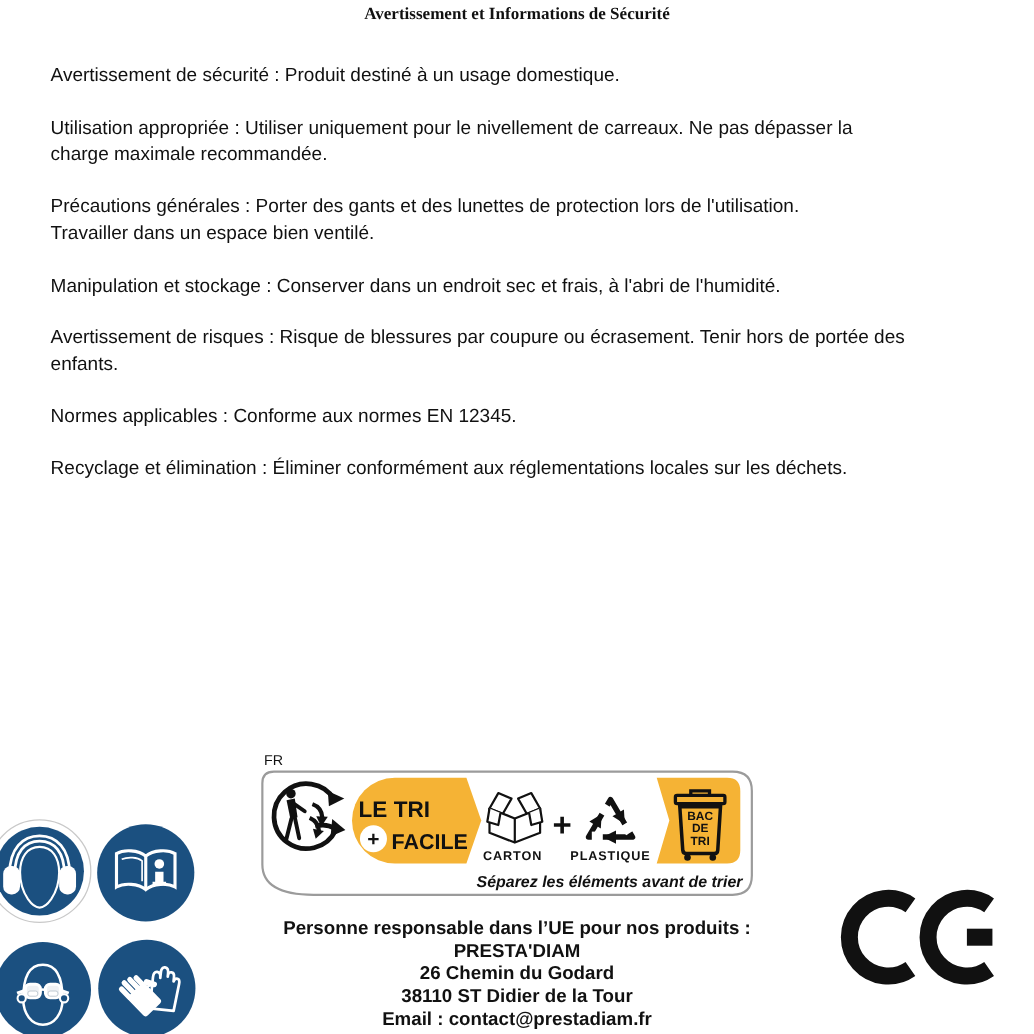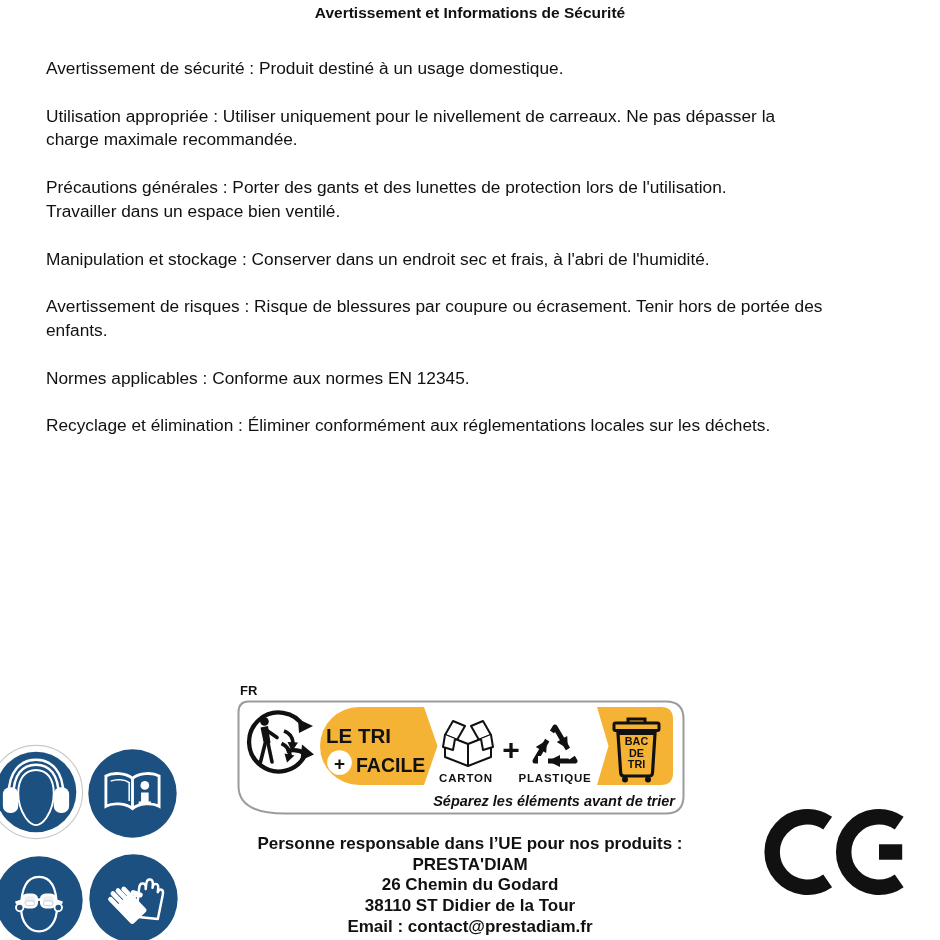--- a/index.html
+++ b/index.html
@@ -1,28 +1,28 @@
 <!DOCTYPE html>
 <html><head>
 <meta charset="utf-8">
 <style>
   html,body{margin:0;padding:0;background:#fff;}
   .page{position:relative;width:940px;height:940px;background:#fff;overflow:hidden;
         color:#111;font-family:"Liberation Sans",sans-serif;}
   .title{position:absolute;top:4px;left:0;width:100%;text-align:center;
-         font-weight:bold;font-size:15.5px;}
+         font-weight:bold;font-size:15.5px;font-family:Liberation Serif, serif;}
   .content{position:absolute;left:46px;top:57px;width:908px;}
   .para{font-size:17.3px;line-height:23.7px;margin:0 0 24px 0;white-space:pre-line;}
   .picto{position:absolute;}
   #picto-ear{left:-12px;top:744px;width:96px;height:96px;}
   #picto-manual{left:85px;top:746px;width:95px;height:95px;}
   #picto-goggles{left:-8px;top:853px;width:94px;height:94px;}
   #picto-gloves{left:86px;top:851px;width:95px;height:95px;}
   .tri{position:absolute;left:237px;top:684px;width:452px;}
-  .tri-fr{font-size:13px;font-weight:bold;line-height:13px;margin-left:3px;}
+  .tri-fr{font-size:13px;font-weight:normal;line-height:13px;margin-left:3px;}
   .tri svg{display:block;margin-top:3px;}
   .lbl-bold{font-weight:bold;font-family:"Liberation Sans",sans-serif;}
   .responsible{position:absolute;top:834px;left:0;width:940px;text-align:center;
                font-weight:bold;font-size:17px;line-height:20.7px;white-space:pre-line;}
   #ce{position:absolute;left:763px;top:802px;width:145px;height:100px;}
 </style>
 </head>
 <body>
 
 <div class="page">

